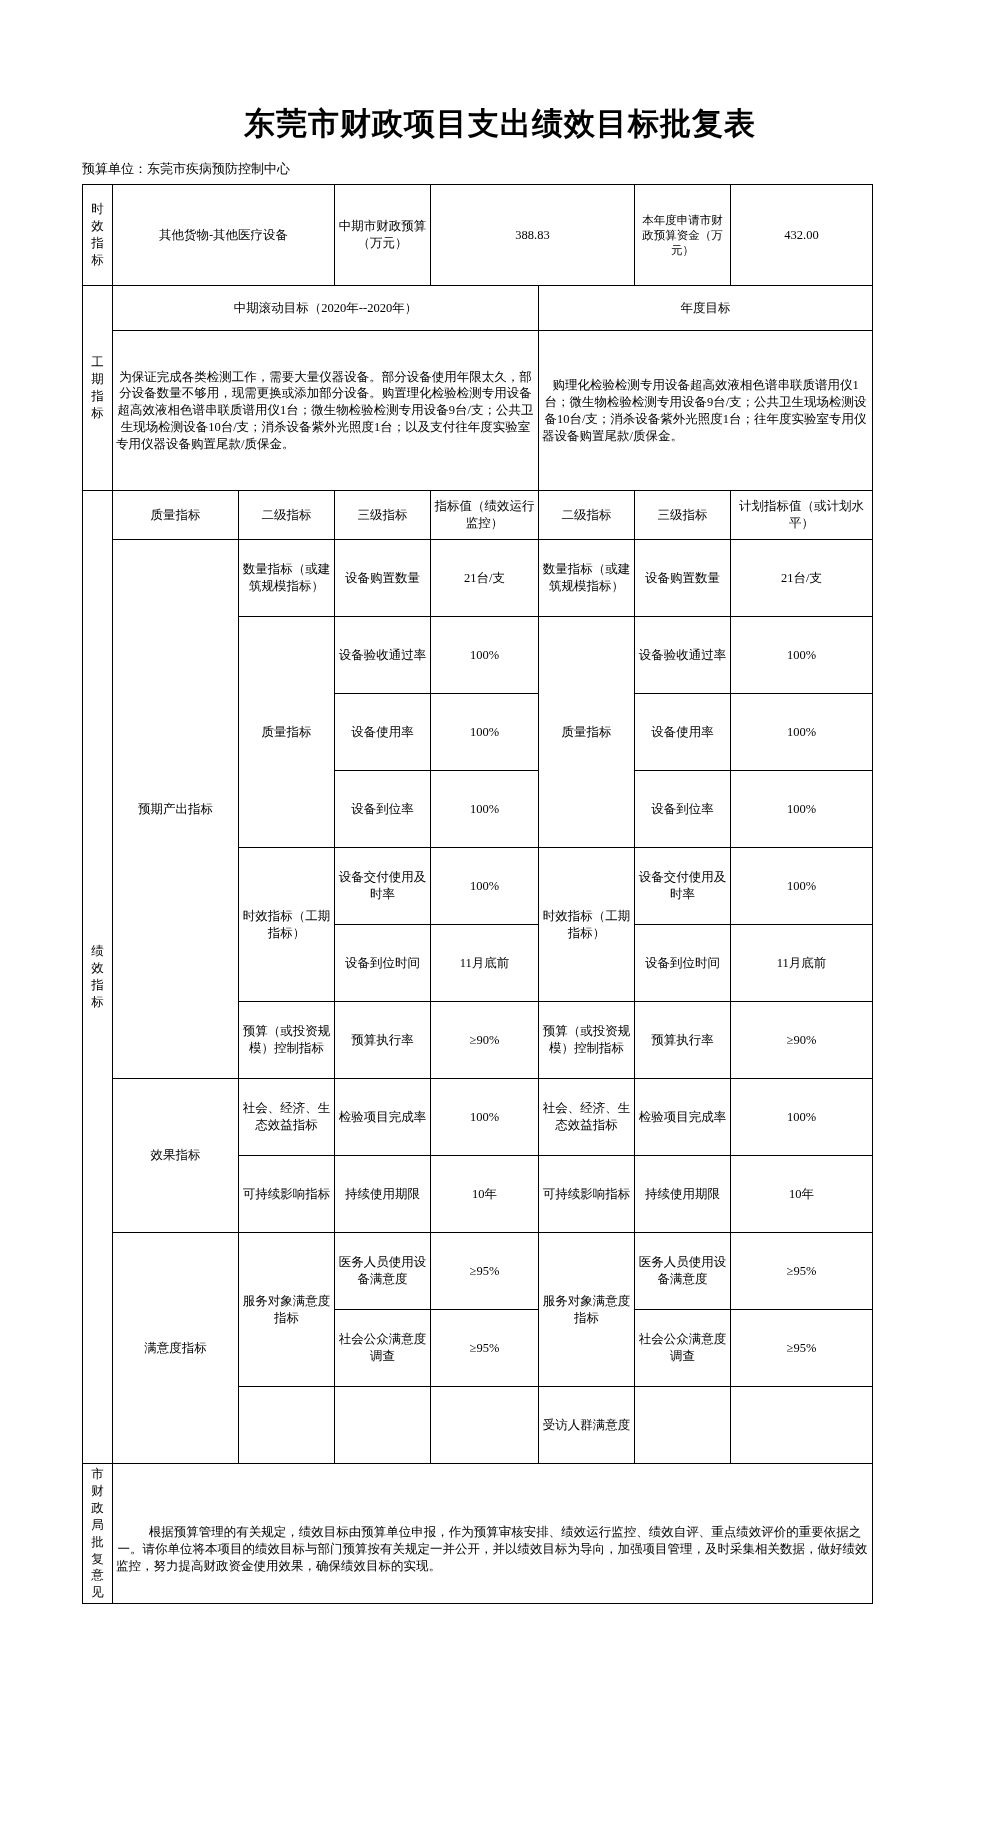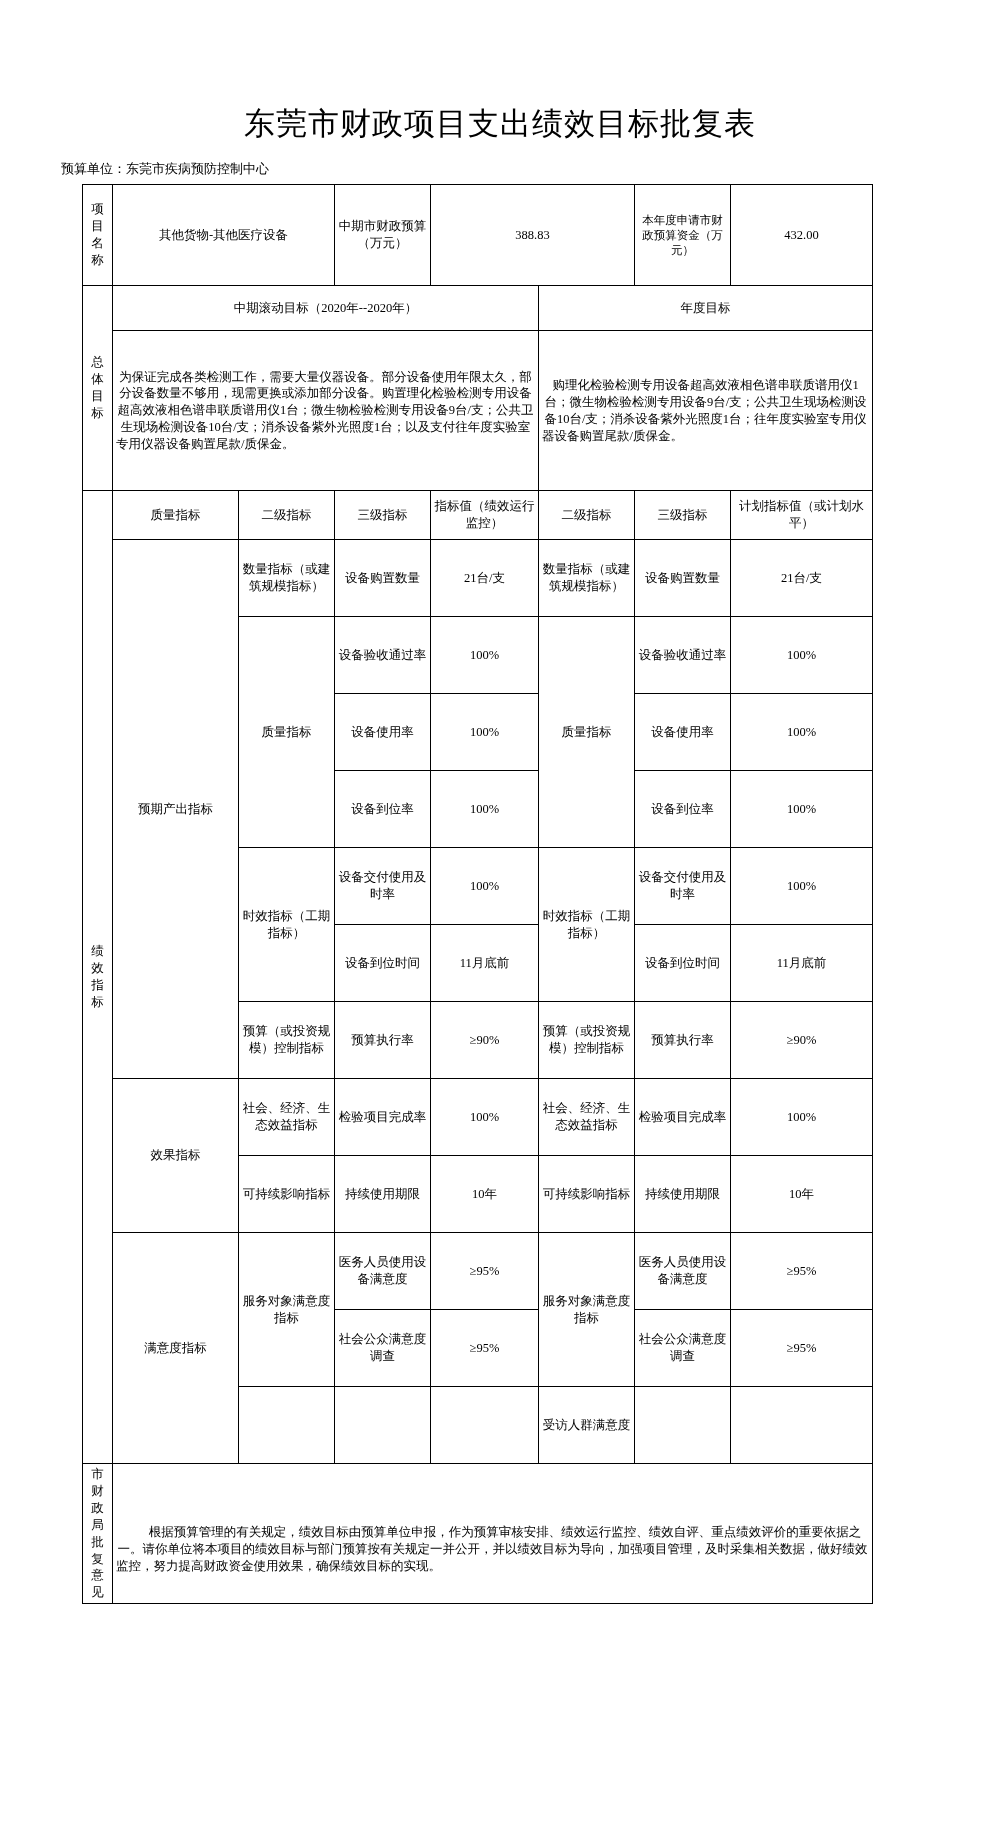--- a/index.html
+++ b/index.html
@@ -17,37 +17,37 @@
   .page {
     position: relative;
     width: 1000px;
     height: 1835px;
     box-sizing: border-box;
     padding: 0;
   }
   .doc-title {
     text-align: center;
     font-size: 31px;
-    font-weight: normal;
+    font-weight: bold;
     letter-spacing: 1px;
     margin: 0;
     padding-top: 105px;
     line-height: 1.2;
     font-family: "Liberation Serif", "DejaVu Serif", serif;
   }
   .doc-subtitle {
     text-align: center;
     font-size: 15px;
     margin: 0;
     padding-top: 18px;
     letter-spacing: 1px;
   }
   .unit-line {
     font-size: 13px;
-    padding-left: 61px;
+    padding-left: 82px;
     padding-top: 18px;
     padding-bottom: 6px;
   }
   table.main {
     border-collapse: collapse;
     width: 790px;
     margin-left: 82px;
     table-layout: fixed;
   }
   table.main td {
@@ -111,30 +111,30 @@
       <col style="width:96px">
       <col style="width:96px">
       <col style="width:108px">
       <col style="width:96px">
       <col style="width:96px">
       <col style="width:142px">
     </colgroup>
     <tbody>
 
       <tr>
-        <td class="lbl" rowspan="1">项目名称</td>
+        <td class="lbl" rowspan="1">时效指标</td>
         <td colspan="2" style="height:96px">其他货物-其他医疗设备</td>
         <td>中期市财政预算（万元）</td>
         <td colspan="2" class="num">388.83</td>
         <td style="font-size:11.5px;line-height:1.3">本年度申请市财政预算资金（万元）</td>
         <td class="num">432.00</td>
       </tr>
 
       <tr>
-        <td class="lbl" rowspan="2">总体目标</td>
+        <td class="lbl" rowspan="2">工期指标</td>
         <td colspan="4" style="height:40px">中期滚动目标（2020年--2020年）</td>
         <td colspan="3">年度目标</td>
       </tr>
       <tr>
         <td colspan="4" class="vtext" style="height:155px">为保证完成各类检测工作，需要大量仪器设备。部分设备使用年限太久，部分设备数量不够用，现需更换或添加部分设备。购置理化检验检测专用设备超高效液相色谱串联质谱用仪1台；微生物检验检测专用设备9台/支；公共卫生现场检测设备10台/支；消杀设备紫外光照度1台；以及支付往年度实验室专用仪器设备购置尾款/质保金。</td>
         <td colspan="3" class="vtext">购理化检验检测专用设备超高效液相色谱串联质谱用仪1台；微生物检验检测专用设备9台/支；公共卫生现场检测设备10台/支；消杀设备紫外光照度1台；往年度实验室专用仪器设备购置尾款/质保金。</td>
       </tr>
 
       <tr>
         <td class="lbl" rowspan="13">绩效指标</td>

